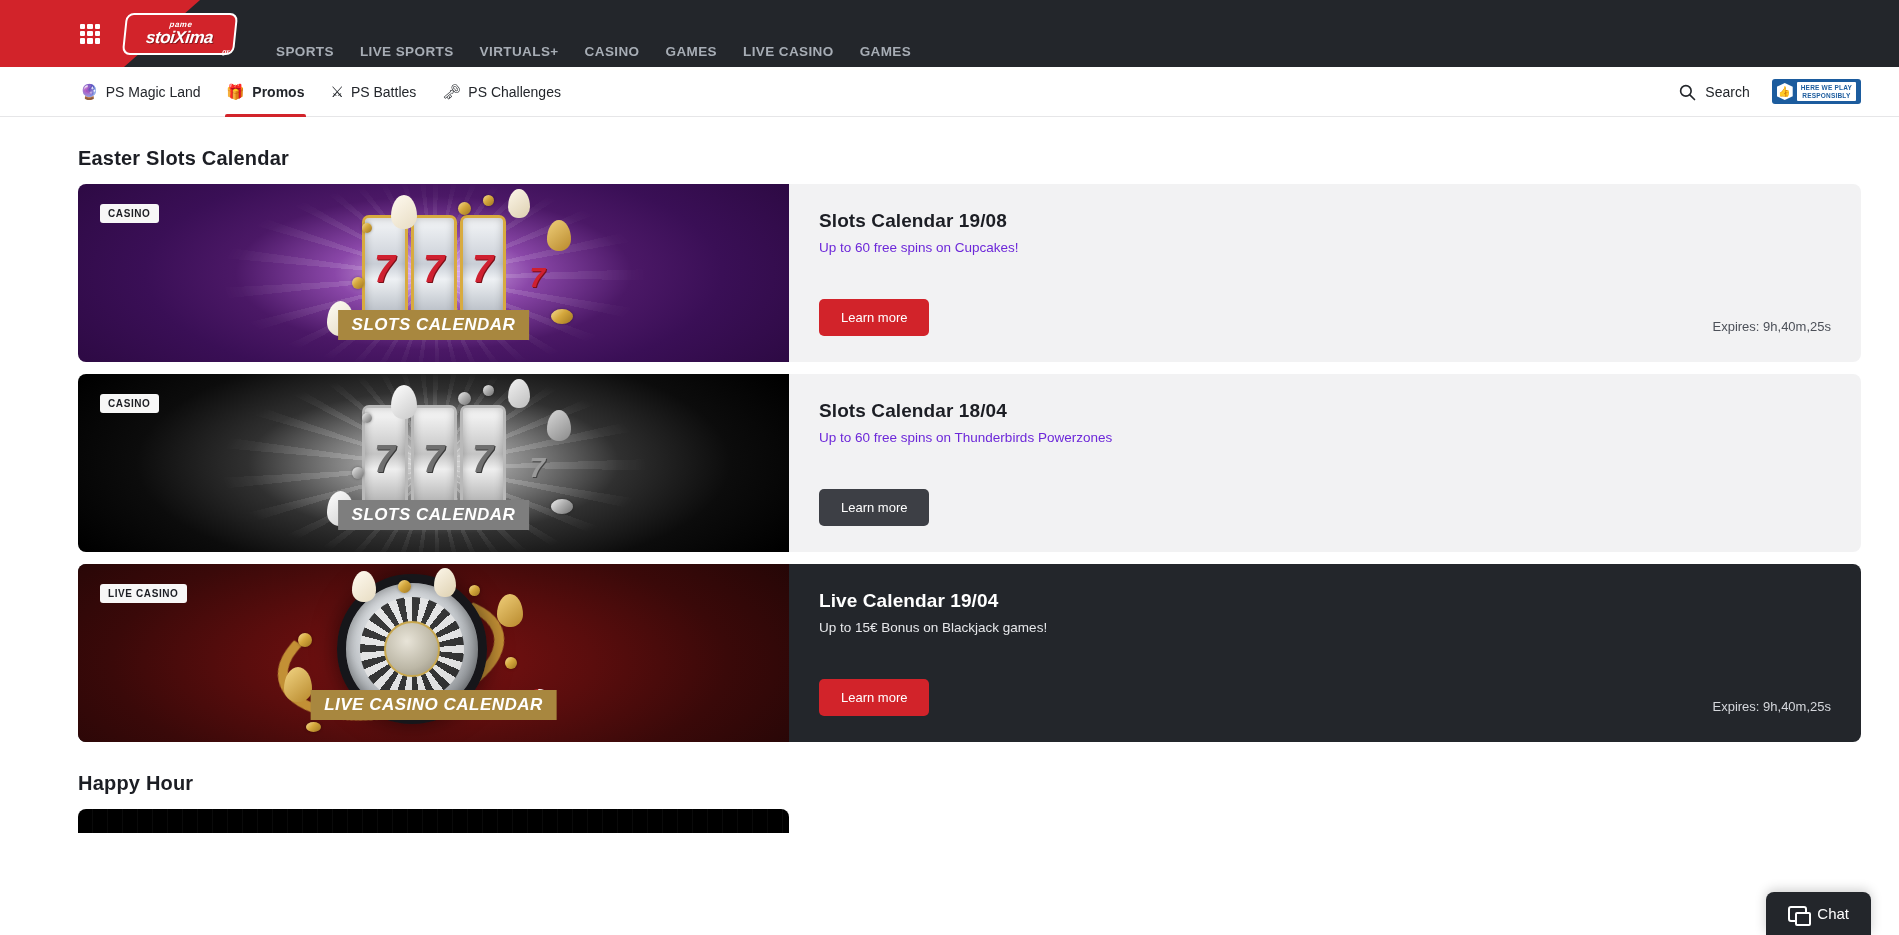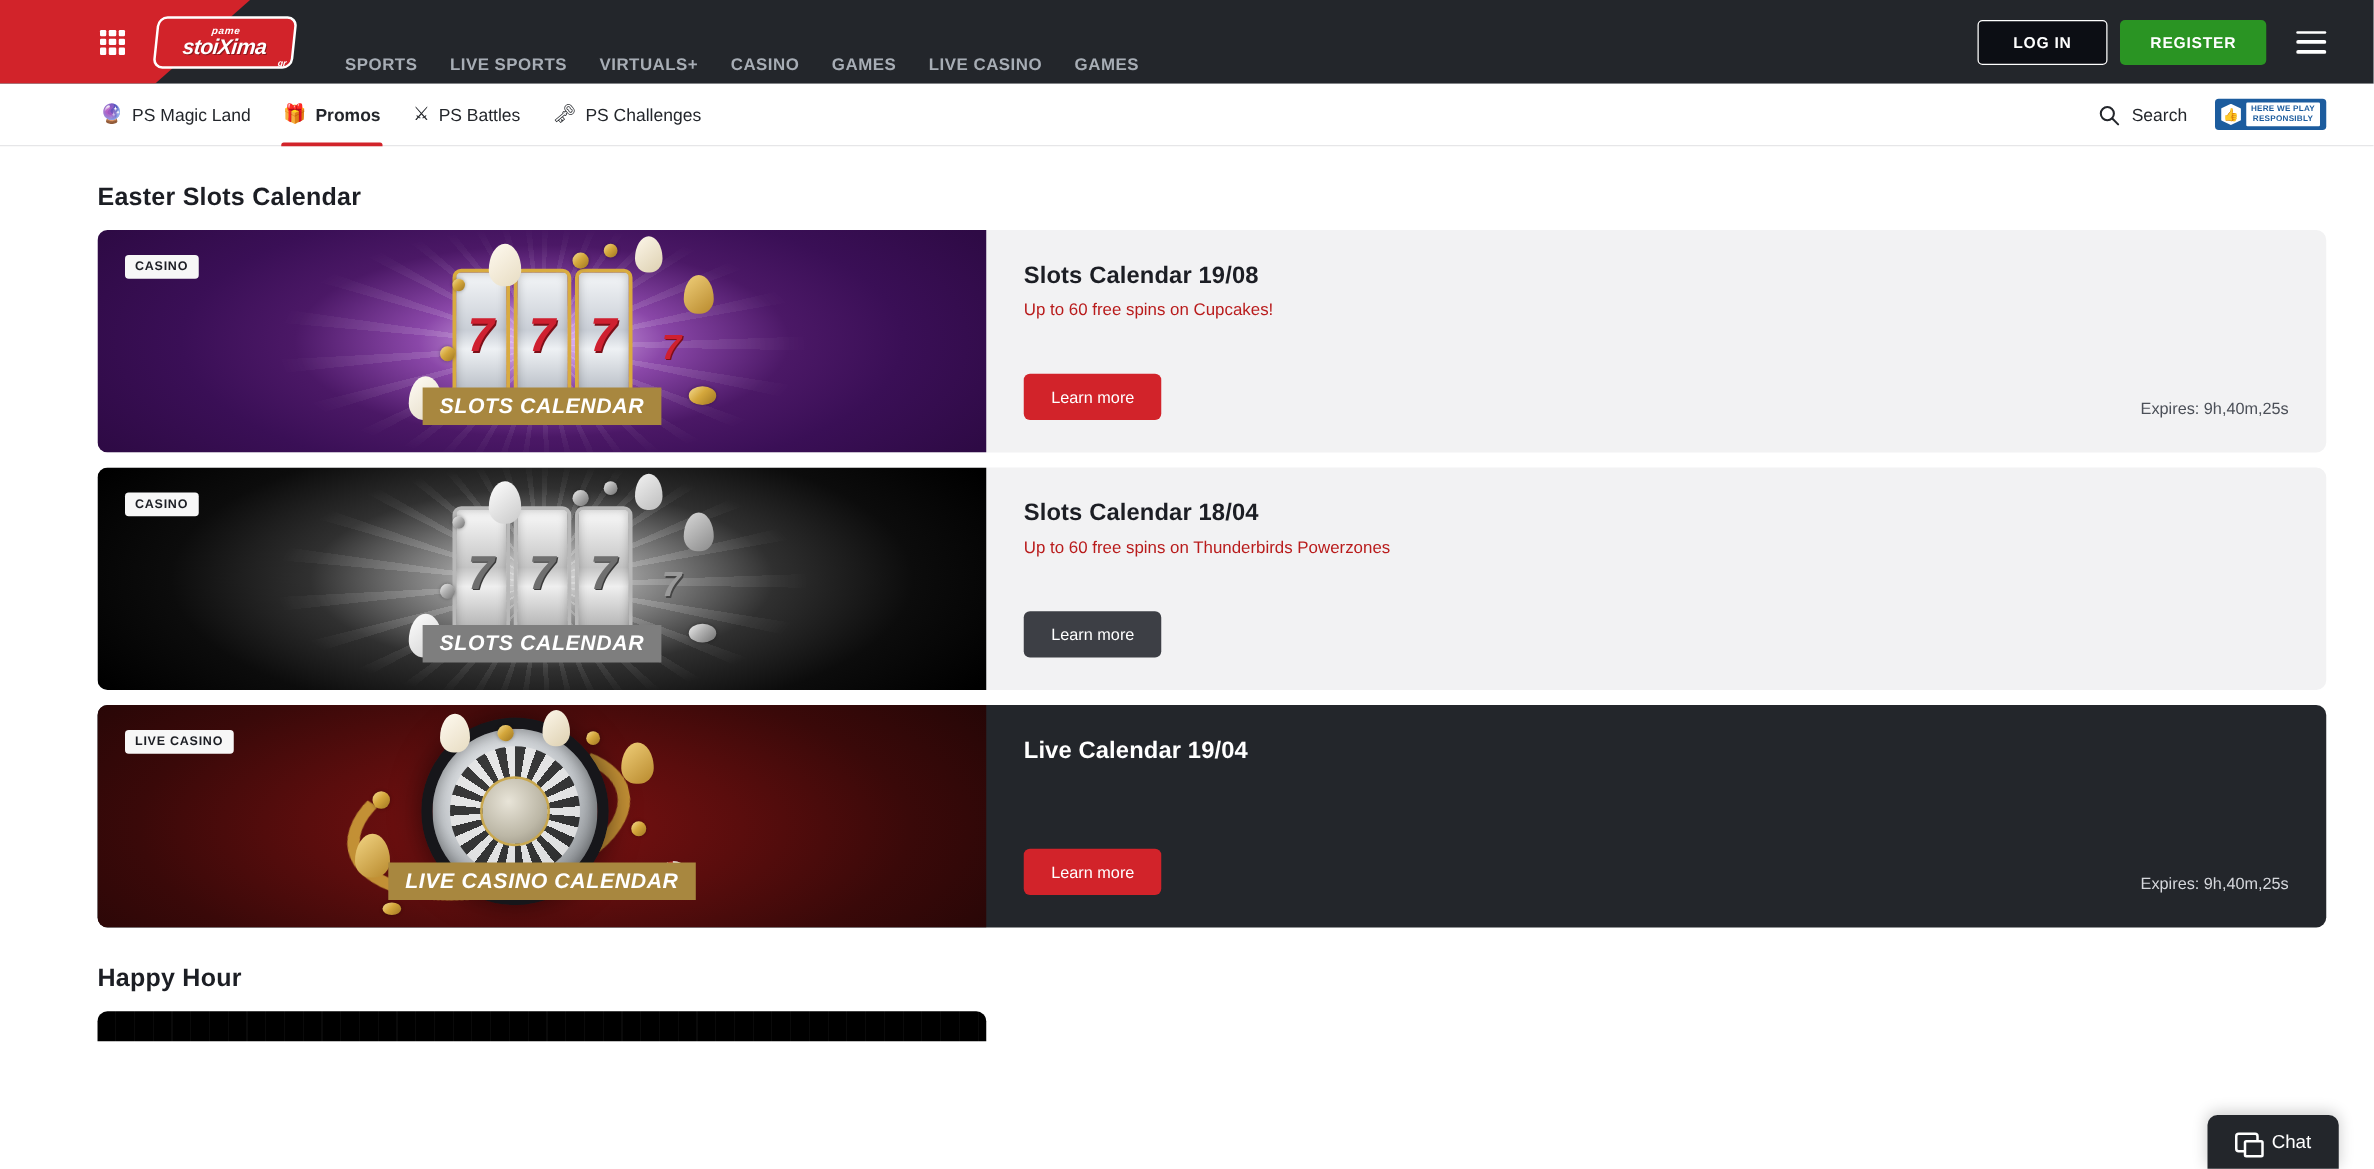--- a/index.html
+++ b/index.html
@@ -325,21 +325,21 @@
   }
 
   
   .promo-body {
     flex: 1;
     padding: 26px 30px;
     position: relative;
     display: flex; flex-direction: column;
   }
   .promo-title { font-size: 19px; font-weight: bold; color: #1c1e24; margin-bottom: 8px; letter-spacing: .1px; }
-  .promo-sub { font-size: 13.5px; color: #b91c1c; }
+  .promo-sub { font-size: 13.5px; color: #6d28d9; }
   .promo-card.dark-body .promo-title { color: #ffffff; }
   .promo-card.dark-body .promo-sub { color: #e6e7ea; }
 
   .btn-learn {
     margin-top: auto;
     align-self: flex-start;
     background: #d2232a;
     color: #ffffff;
     border: none;
     font-size: 13px;
@@ -422,29 +422,20 @@
   <nav class="mainnav">
     <a>SPORTS</a>
     <a>LIVE SPORTS</a>
     <a>VIRTUALS+</a>
     <a>CASINO</a>
     <a>GAMES</a>
     <a>LIVE CASINO</a>
     <a>GAMES</a>
   </nav>
 
-  <div class="top-right">
-    <button class="btn-login">LOG IN</button>
-    <button class="btn-register">REGISTER</button>
-    <div class="hamburger">
-        <i></i>
-        <i></i>
-        <i></i>
-      </div>
-  </div>
 </div>
 
 <div class="subnav">
   <div class="subnav-items">
     <div class="subnav-item">
       <span class="subnav-ico">🔮</span>
       <span>PS Magic Land</span>
     </div>
     <div class="subnav-item active">
       <span class="subnav-ico">🎁</span>
@@ -554,20 +545,21 @@
       <div class="coin" style="width:11px;height:11px;left:55%;top:12%;"></div>
       <div class="coin" style="width:14px;height:14px;left:31%;top:39%;"></div>
       <div class="coin" style="width:12px;height:12px;left:60%;top:52%;"></div>
       <div class="coin" style="width:15px;height:10px;left:32%;top:89%;"></div>
       <div class="chip" style="left:63%;top:70%;"></div>
       <div class="promo-tag">LIVE CASINO</div>
       <div class="banner-caption cap-gold">LIVE CASINO CALENDAR</div>
     </div>
     <div class="promo-body">
       <div class="promo-title">Live Calendar 19/04</div>
+      <div class="promo-sub">Up to 15€ Bonus on Blackjack games!</div>
       <button class="btn-learn">Learn more</button>
       <div class="expires">Expires: 9h,40m,25s</div>
     </div>
   </div>
 
   <h2 class="section-title">Happy Hour</h2>
   <div class="happy-strip"></div>
 </div>
 
 <div class="chat-widget">

